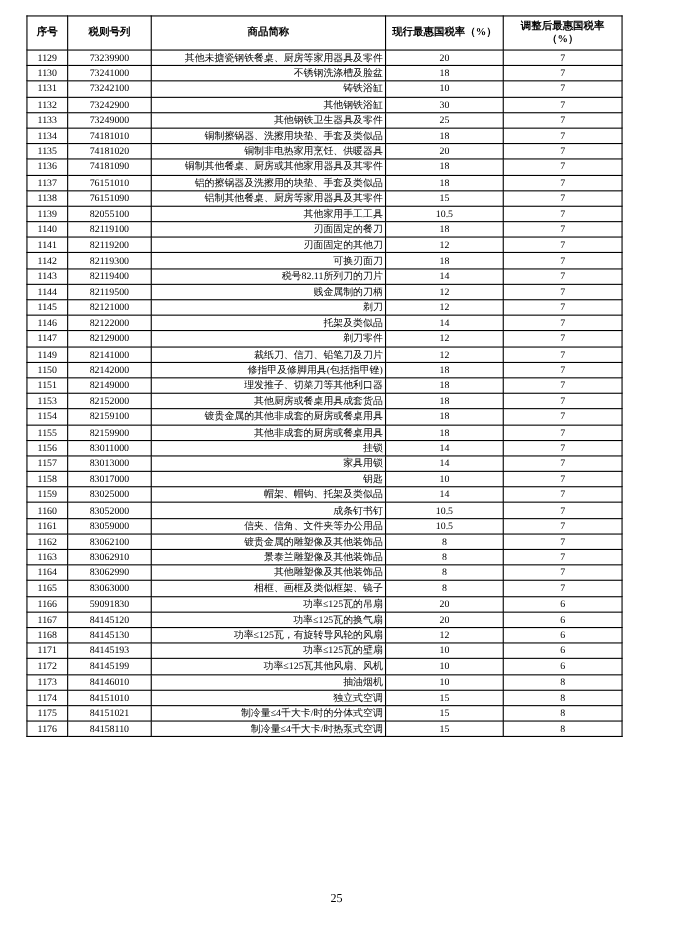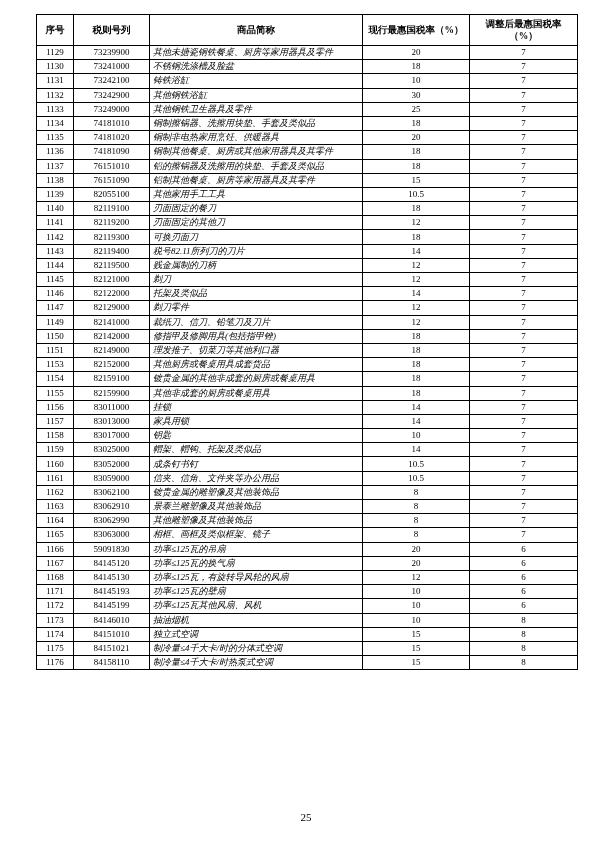--- a/index.html
+++ b/index.html
@@ -7,21 +7,21 @@
     position: relative;
     width: 612px;
     height: 844px;
     background: #ffffff;
     overflow: hidden;
     font-family: "Liberation Serif", "DejaVu Serif", serif;
     color: #000000;
   }
   table.tariff {
     position: absolute;
-    left: 36px;
+    left: 24px;
     top: 14px;
     width: 541px;
     border-collapse: collapse;
     table-layout: fixed;
   }
   table.tariff col.c-no   { width: 37px; }
   table.tariff col.c-code { width: 76px; }
   table.tariff col.c-name { width: 213px; }
   table.tariff col.c-cur  { width: 107px; }
   table.tariff col.c-adj  { width: 108px; }
@@ -39,23 +39,22 @@
     white-space: pre-line;
   }
   table.tariff td {
     font-size: 9px;
     line-height: 11px;
     height: 13.2px;
     padding: 0 2px;
     text-align: center;
   }
   table.tariff td.name {
-    text-align: left;
+    text-align: right;
     padding-left: 3px;
-    font-style: italic;
   }
   table.tariff tr.tall td { height: 28px; }
   .page-number {
     position: absolute;
     top: 810px;
     left: 0;
     width: 100%;
     text-align: center;
     font-size: 11px;
     line-height: 14px;

